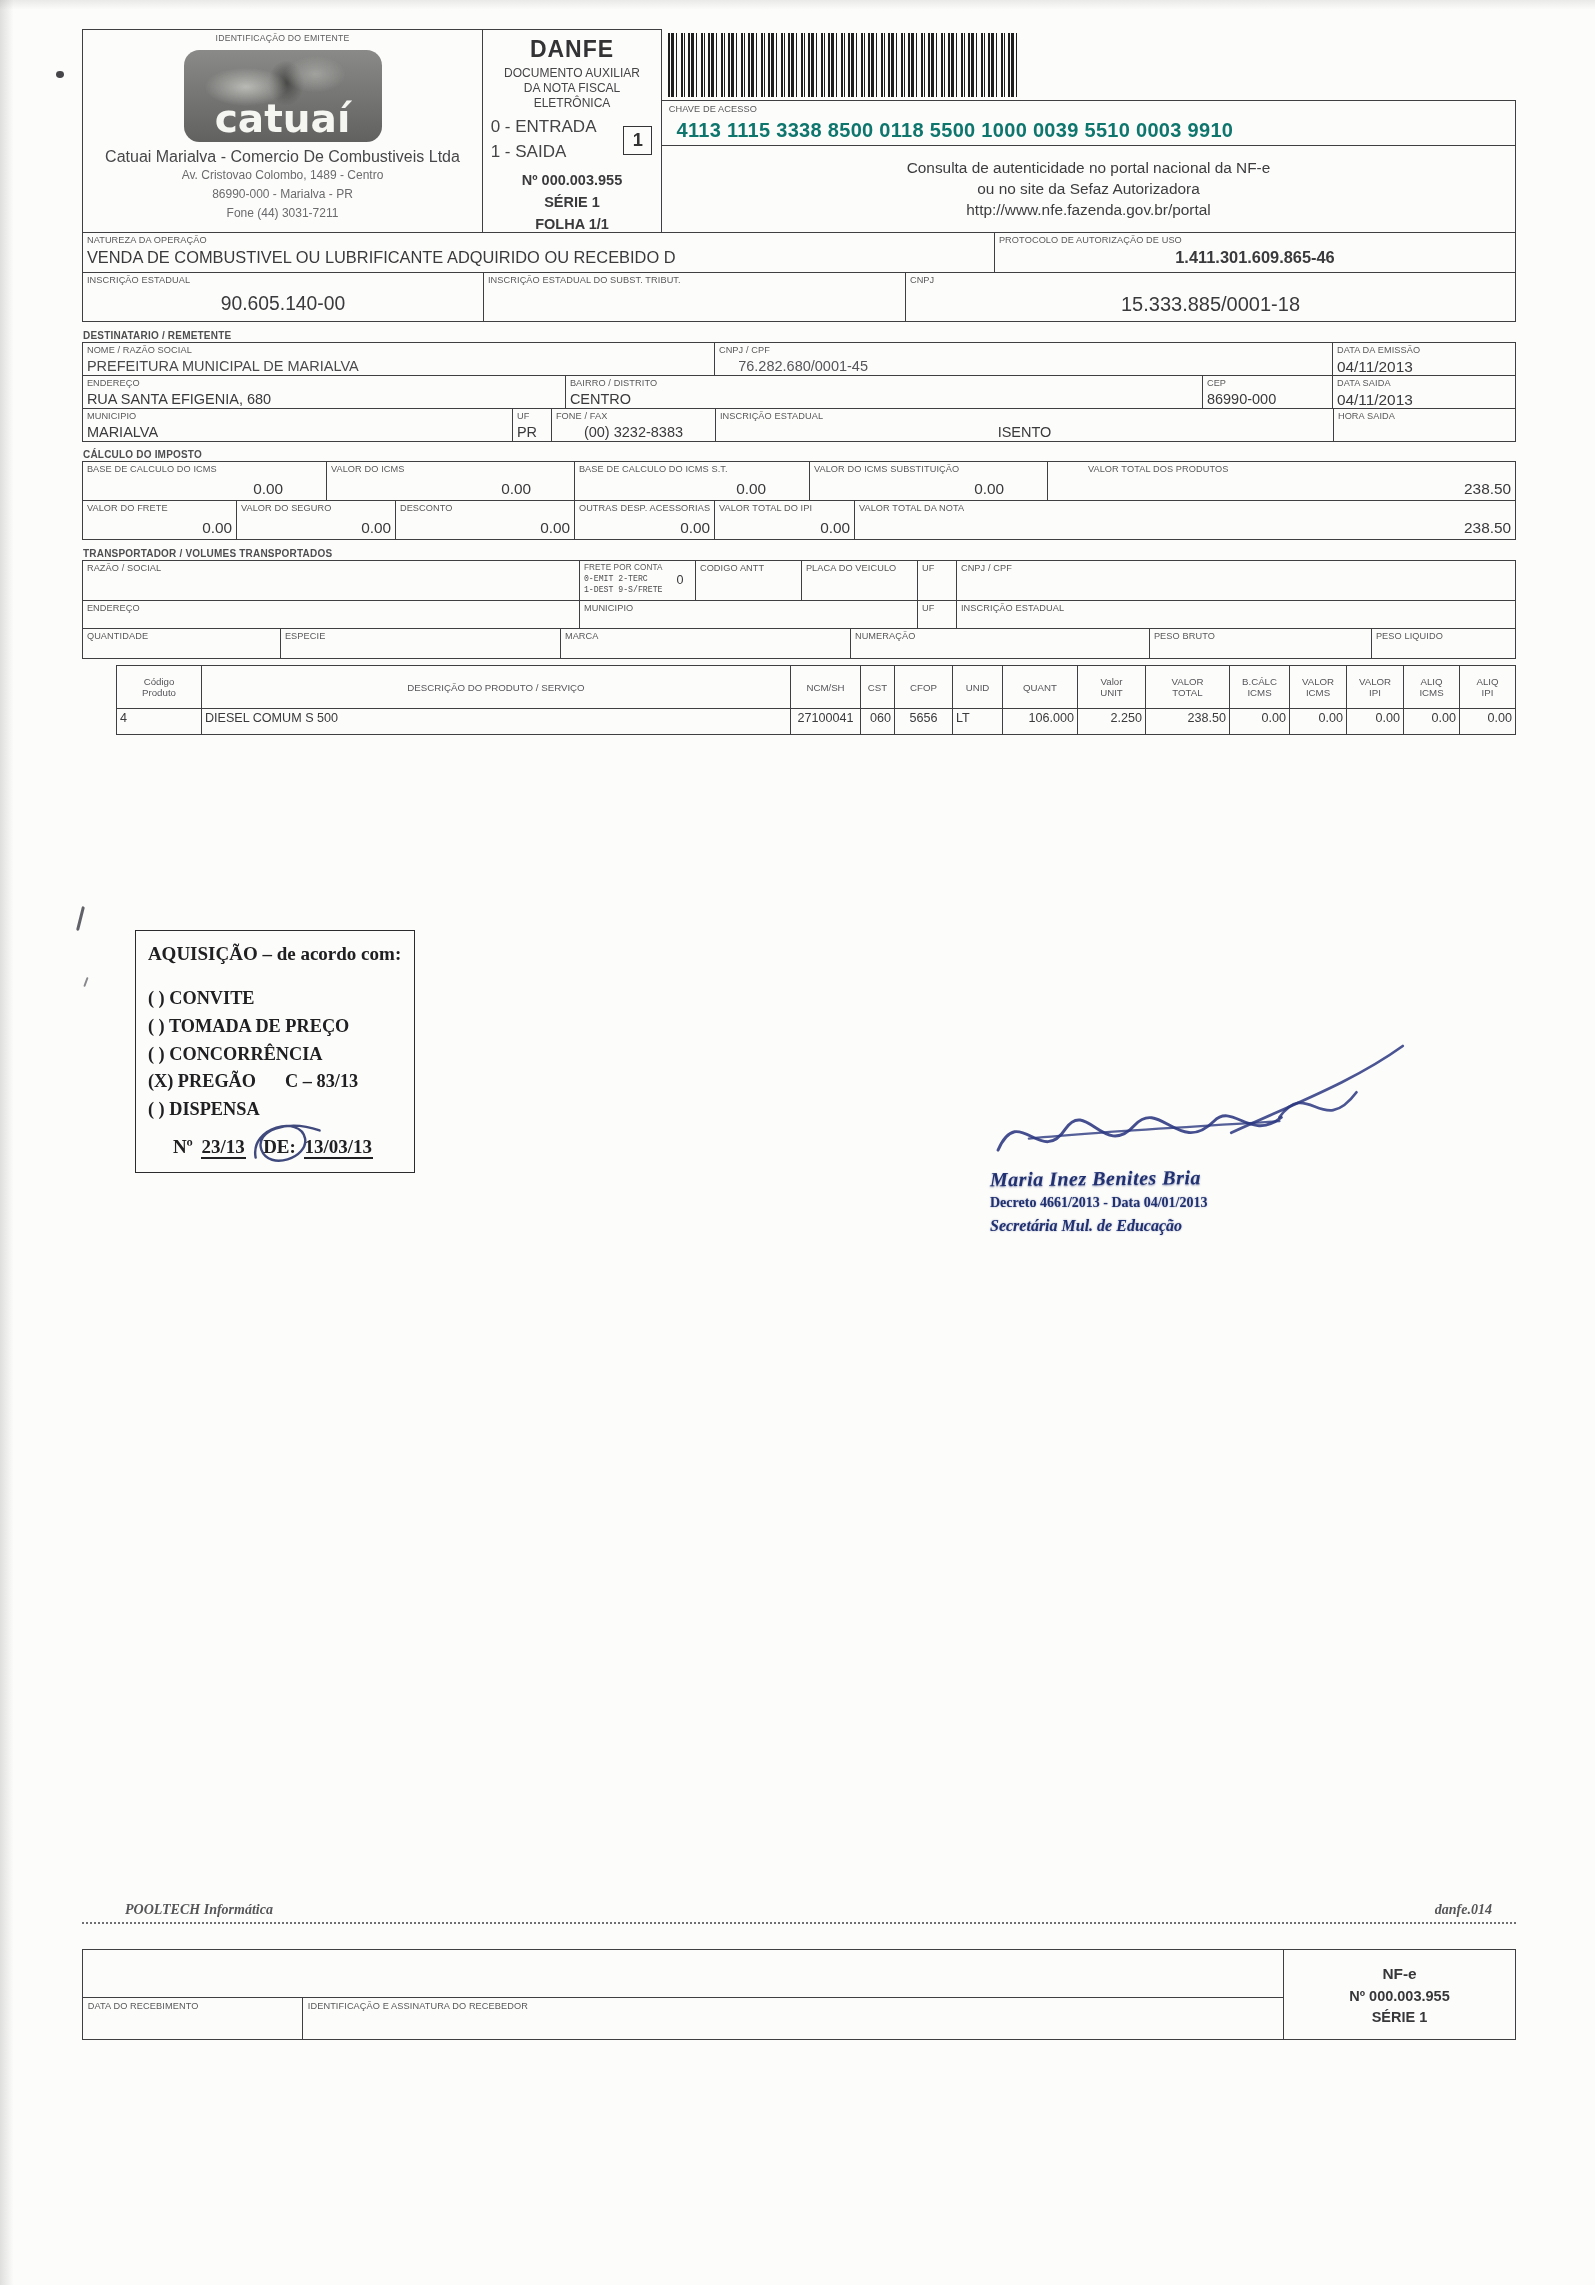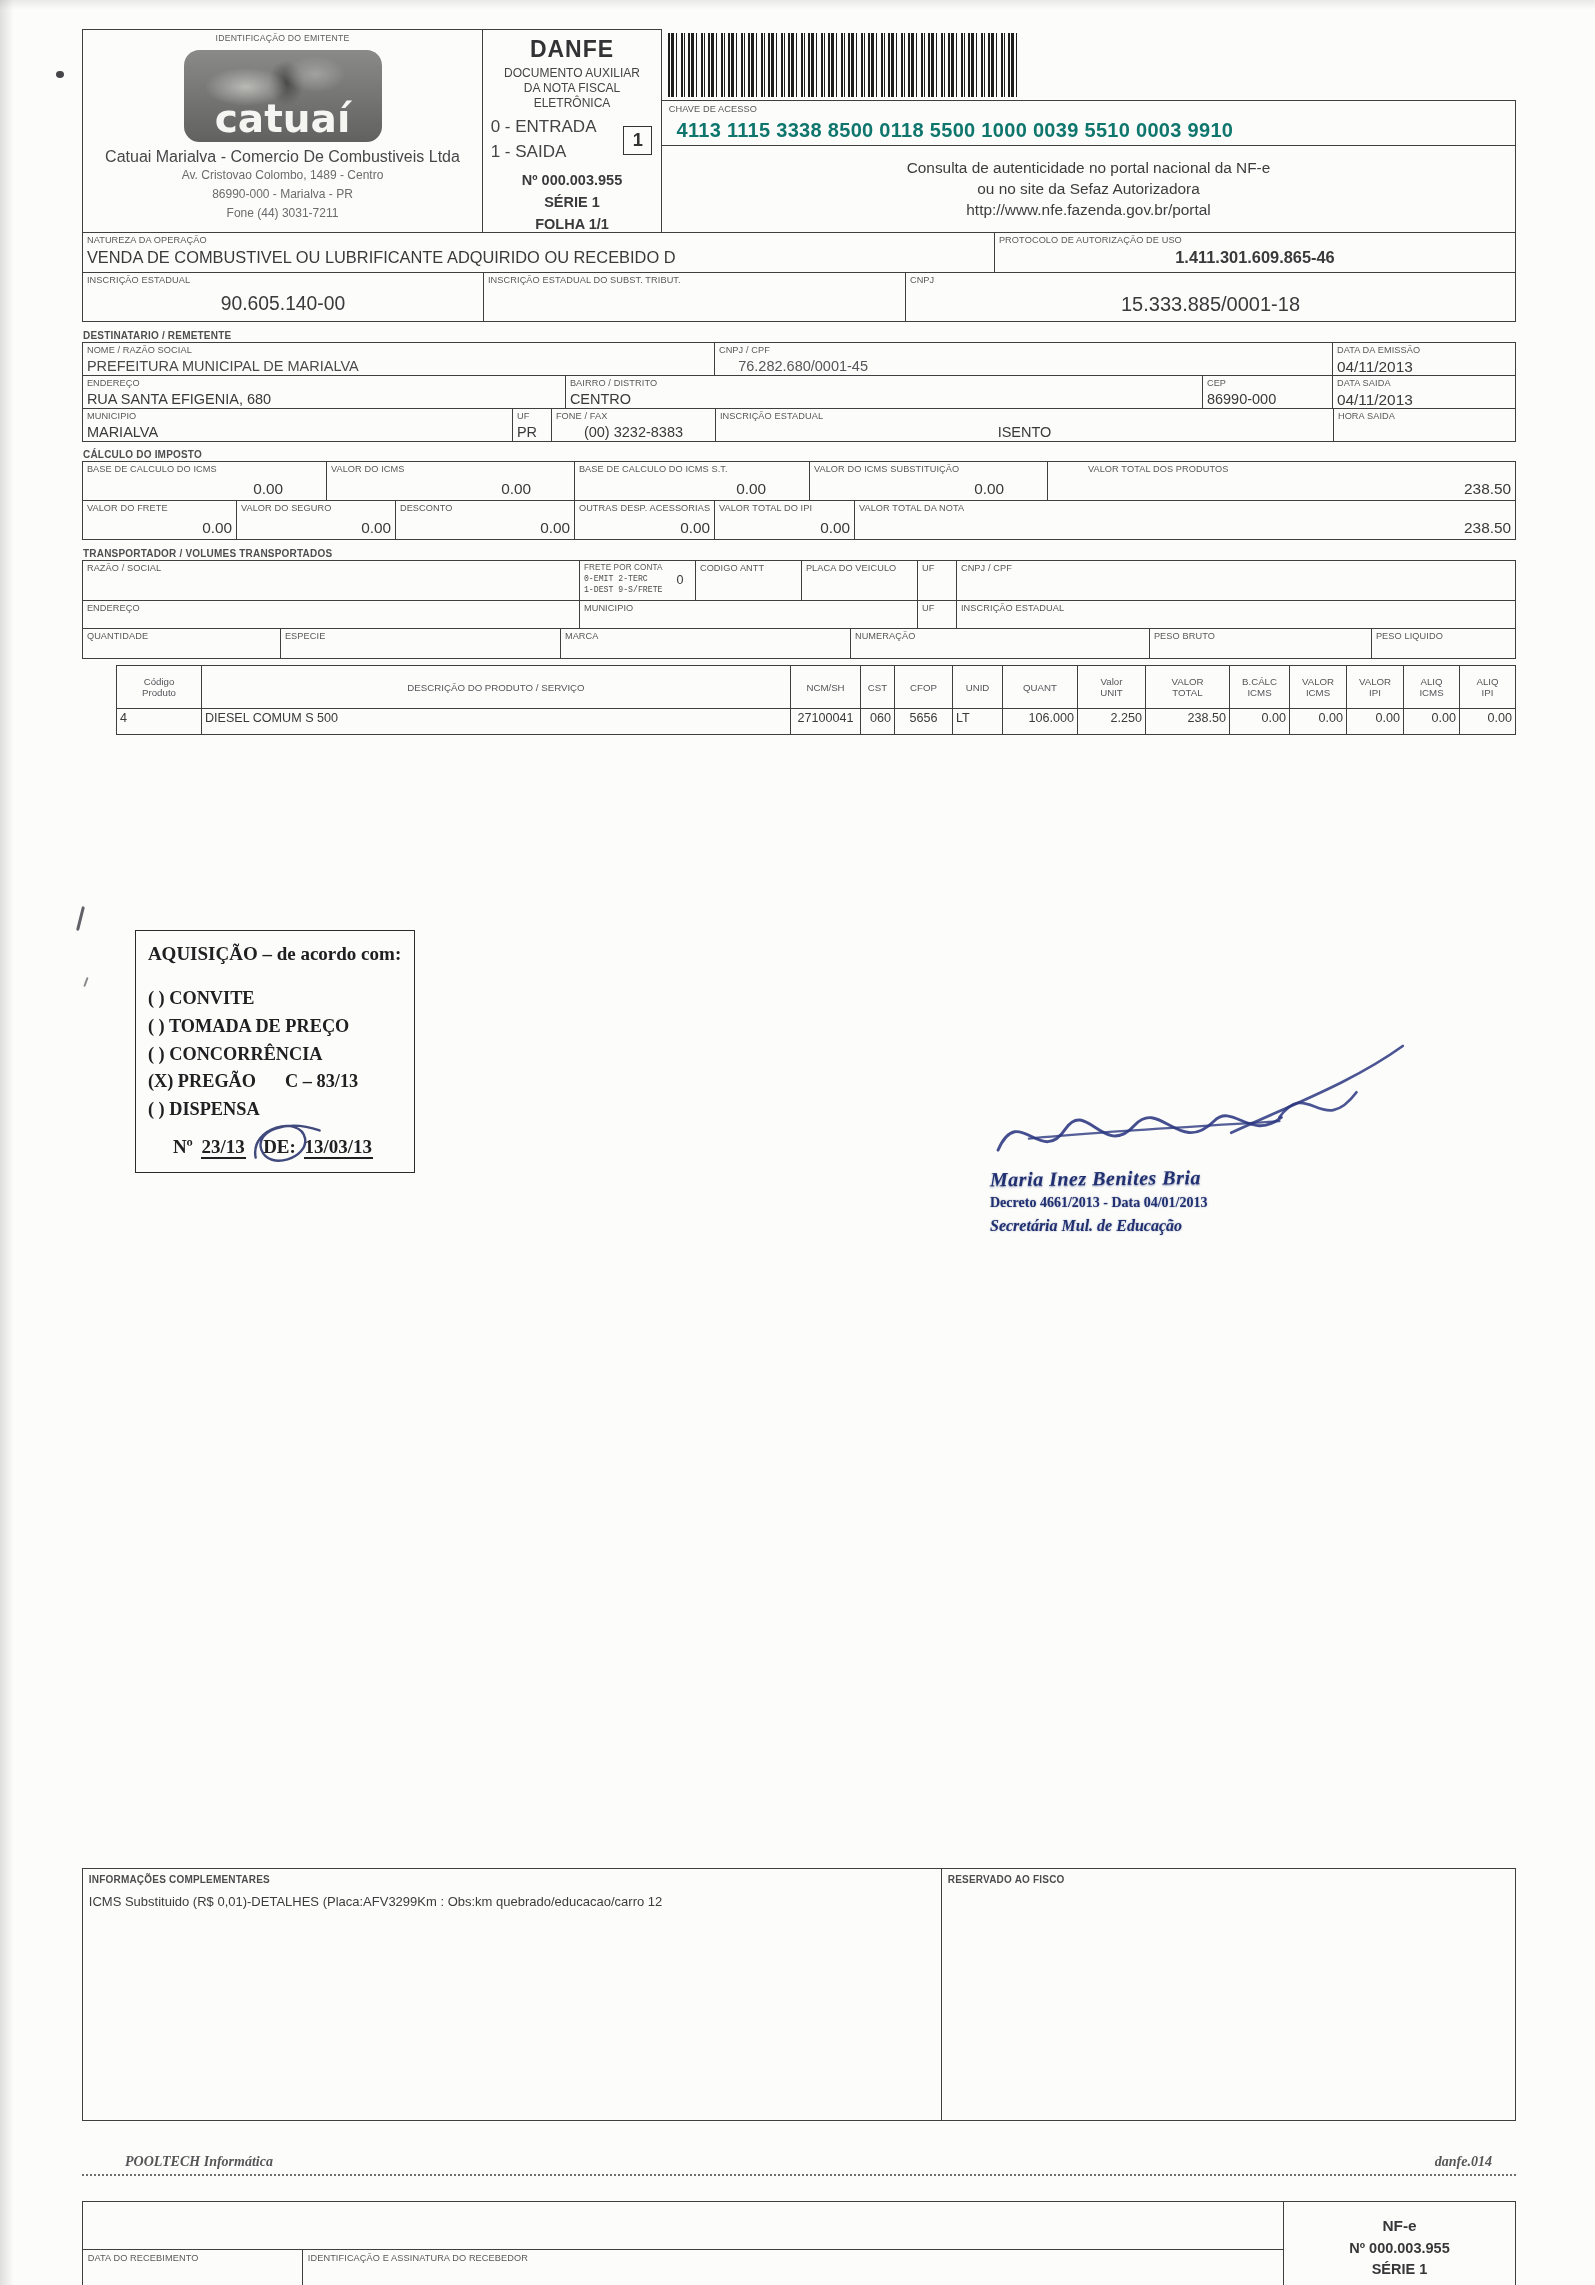--- a/index.html
+++ b/index.html
@@ -462,29 +462,20 @@
             <path d="M250 62 C 320 30, 378 8, 428 -28" fill="none" stroke="#2b3780" stroke-width="2.8" stroke-linecap="round" opacity=".85"></path>
             <path d="M300 46 C 330 4, 344 68, 380 20" fill="none" stroke="#2b3780" stroke-width="2.8" stroke-linecap="round" opacity=".85"></path>
           </svg>
           <div class="sig-name">Maria Inez Benites Bria</div>
           <div class="sig-decreto">Decreto 4661/2013 - Data 04/01/2013</div>
           <div class="sig-cargo">Secretária Mul. de Educação</div>
         </div>
       </div>
     </div>
 
-    <div class="box" style="height:253px;">
-      <div class="cell" style="width:859px;padding:4.8px 5.8px;">
-        <div class="lbl-big">INFORMAÇÕES COMPLEMENTARES</div>
-        <div class="info-text">ICMS Substituido (R$ 0,01)-DETALHES (Placa:AFV3299Km : Obs:km quebrado/educacao/carro 12</div>
-      </div>
-      <div class="cell" style="flex:1;padding:4.8px 5.8px;">
-        <div class="lbl-big">RESERVADO AO FISCO</div>
-      </div>
-    </div>
 
     <div class="rodape">
       <div class="rod-left">POOLTECH Informática</div>
       <div class="rod-right">danfe.014</div>
     </div>
     <div class="dotline"></div>
 
     <div class="canhoto">
       <div class="can-left">
         <div class="can-strip">

